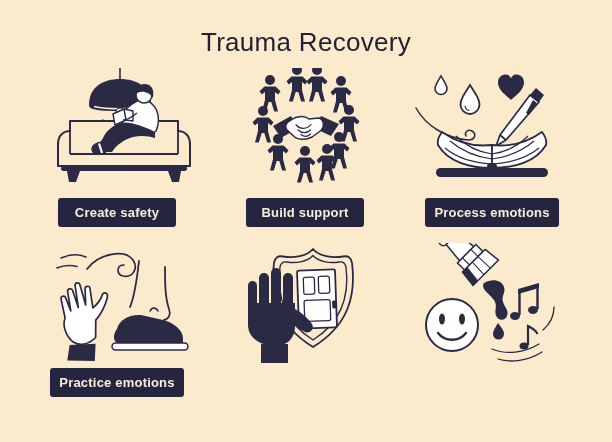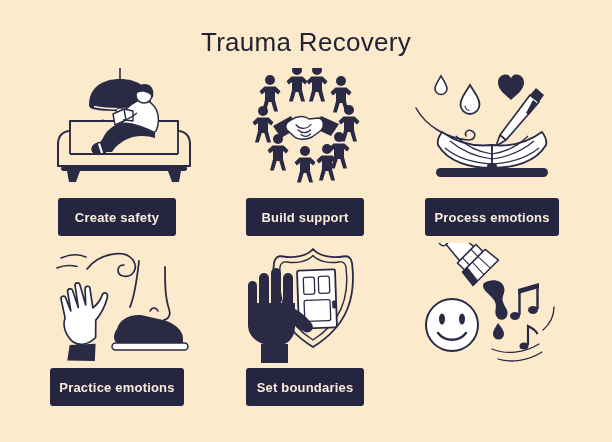--- a/index.html
+++ b/index.html
@@ -14,21 +14,21 @@
   }
   .cell{position:absolute;width:188px;display:flex;flex-direction:column;align-items:center;}
   .cell.r1{top:66px;}
   .cell.r2{top:241px;}
   .cell.c1{left:23px;}
   .cell.c2{left:211px;}
   .cell.c3{left:398px;}
   .icon-wrap{height:129px;display:flex;align-items:center;justify-content:center;}
   .r2 .icon-wrap{height:124px;}
   .pill{
-    margin-top:3px;min-width:118px;height:38px;box-sizing:border-box;
+    margin-top:3px;min-width:118px;height:29px;box-sizing:border-box;
     padding:0 9px;display:inline-flex;align-items:center;justify-content:center;
     background:#262540;border-radius:3px;
     color:#F8EDDB;font-size:13px;font-weight:600;letter-spacing:.2px;white-space:nowrap;
   }
   svg{display:block;}
   .ink{stroke:#2B2A45;}
   .fill-ink{fill:#2B2A45;}
   .fill-paper{fill:#FFFFFF;}
   .fill-bg{fill:#FCEACD;}
 </style>
@@ -172,21 +172,20 @@
           <rect x="62" y="30" width="10" height="42" rx="5"></rect>
           <rect x="50" y="25" width="10" height="46" rx="5"></rect>
           <rect x="38" y="30" width="10" height="42" rx="5"></rect>
           <rect x="27" y="38" width="9" height="34" rx="4.5"></rect>
           <path d="M27,60 L74,60 L74,84 C74,95 66,103 54,103 C40,103 27,95 27,82 Z"></path>
           <path d="M70,64 C79,68 87,75 91,81 C94,86 88,92 83,88.5 C76,83.5 69,79 65,75 Z"></path>
           <rect x="40" y="101" width="27" height="19"></rect>
         </g>
       </svg>
     </div>
-    <div class="pill">Set boundaries</div>
   </div>
 
   <div class="cell r2 c3">
     <div class="icon-wrap">
       <svg width="168" height="120" viewBox="0 0 168 120">
         <g transform="rotate(-45 70 22)">
           <rect class="fill-paper ink" x="58" y="-24" width="24" height="9" rx="4" stroke-width="1.5"></rect>
           <path class="fill-paper ink" stroke-width="1.5" stroke-linejoin="round" d="M62,-15 L78,-15 L80,6 L60,6 Z"></path>
           <rect class="fill-paper ink" x="57" y="6" width="26" height="10" stroke-width="1.5"></rect>
           <path class="ink" d="M64,6 L64,16 M76,6 L76,16" stroke-width="1.1" fill="none"></path>

